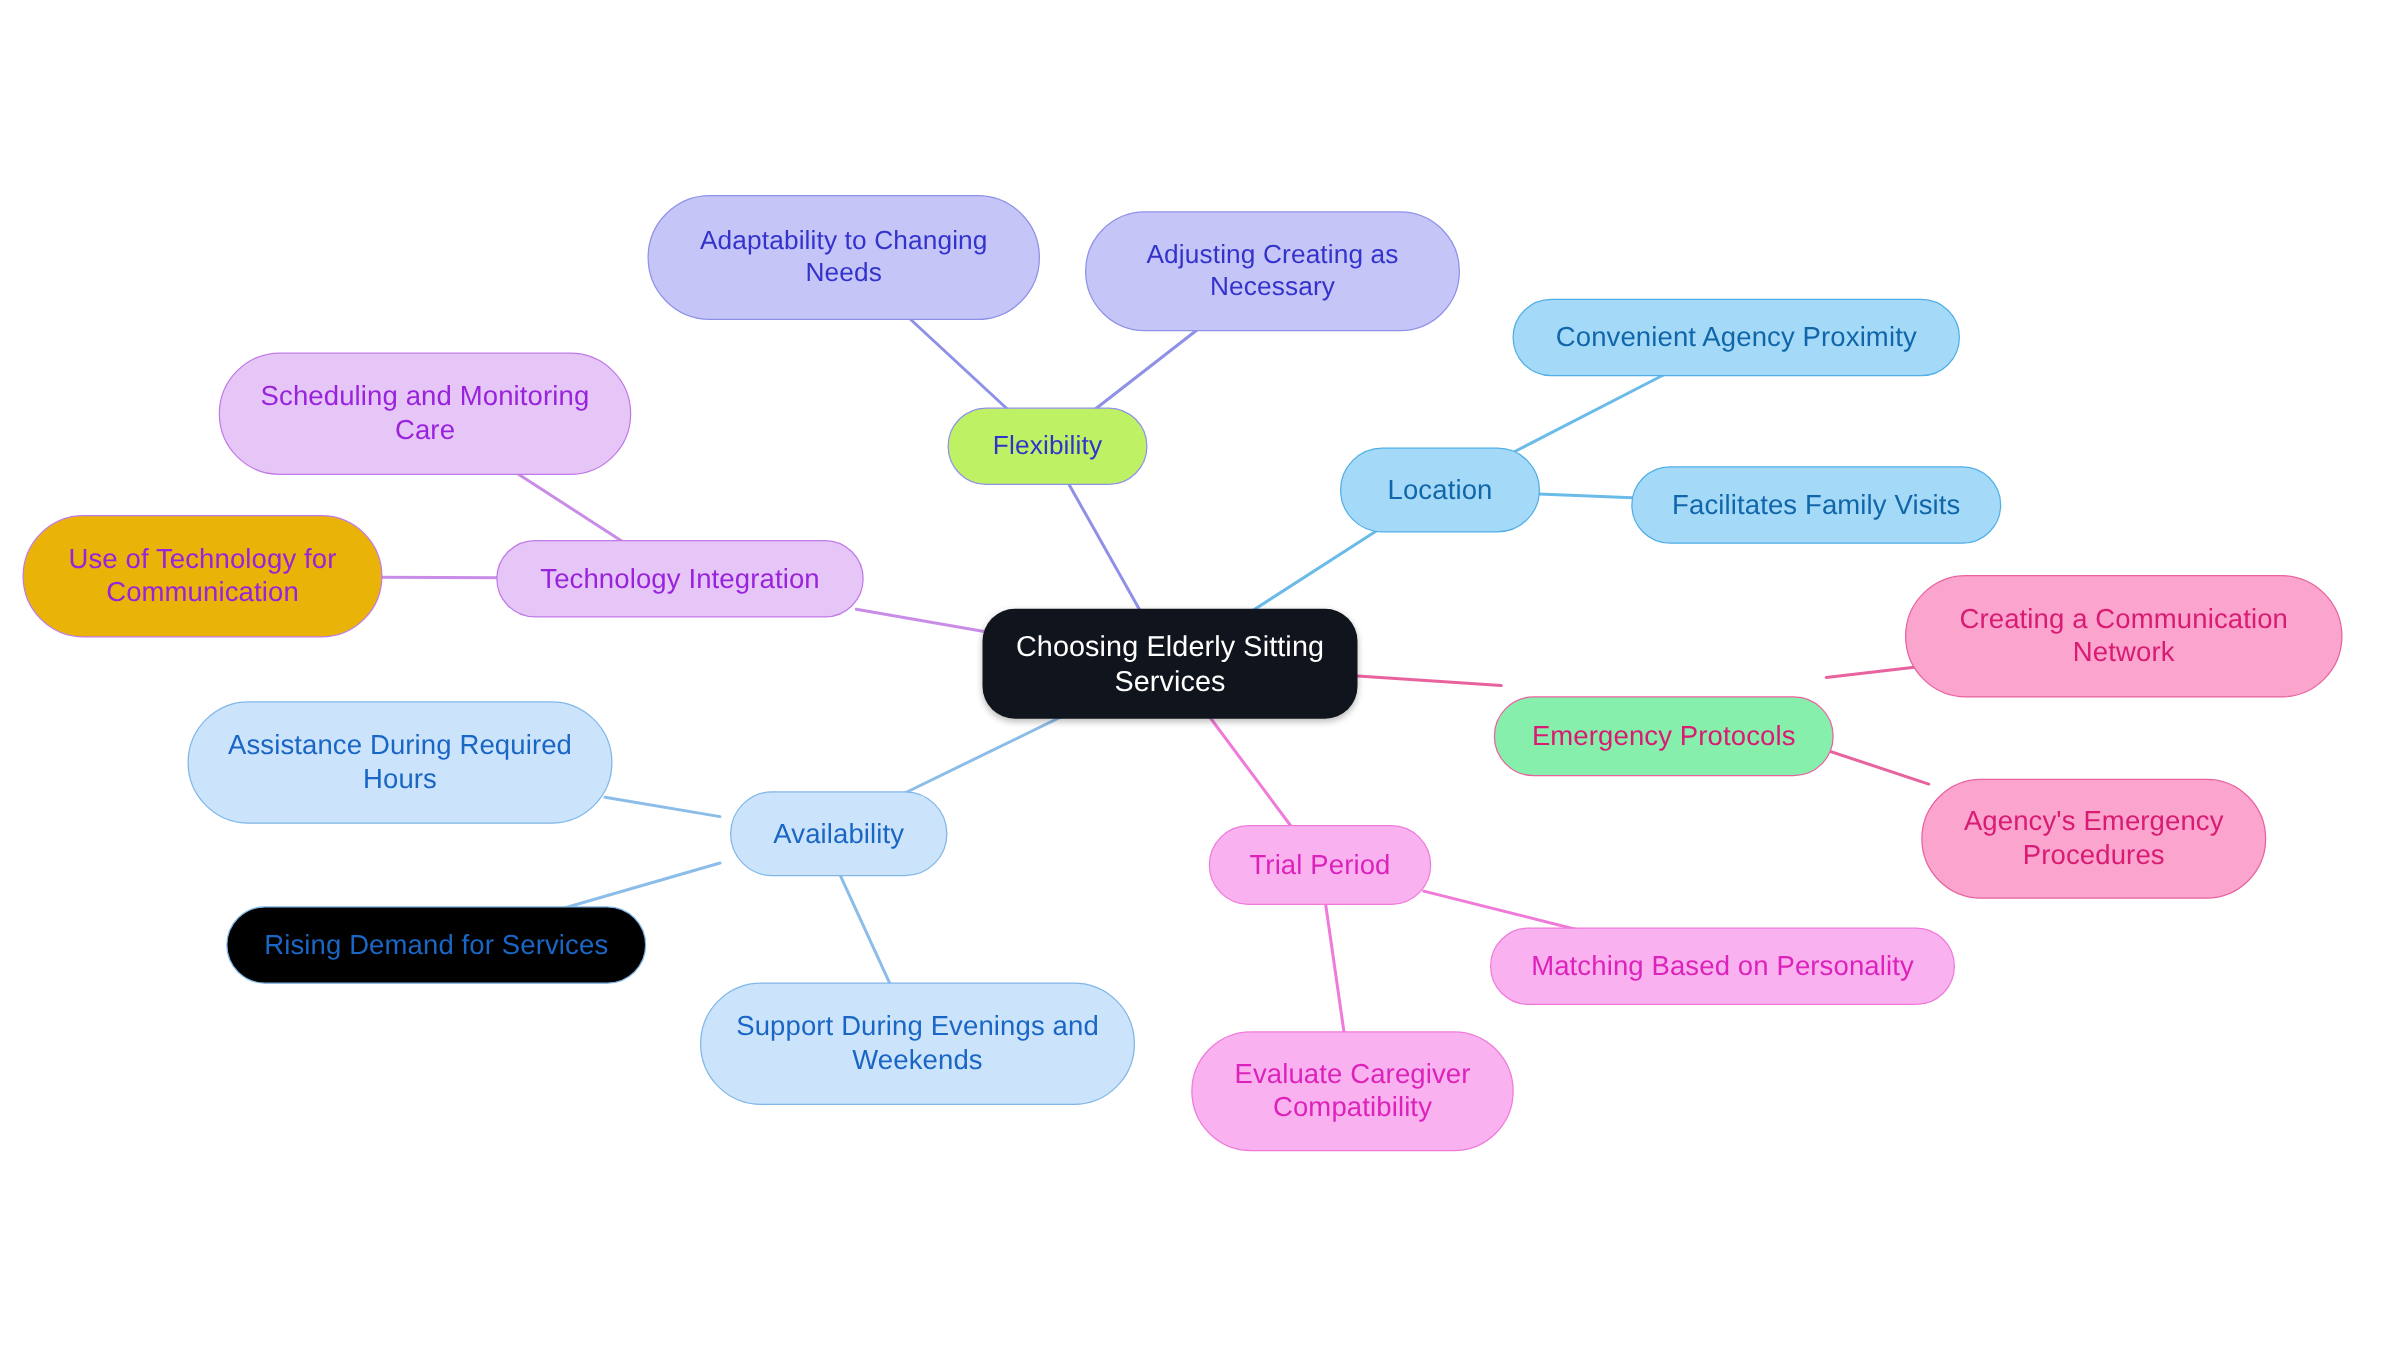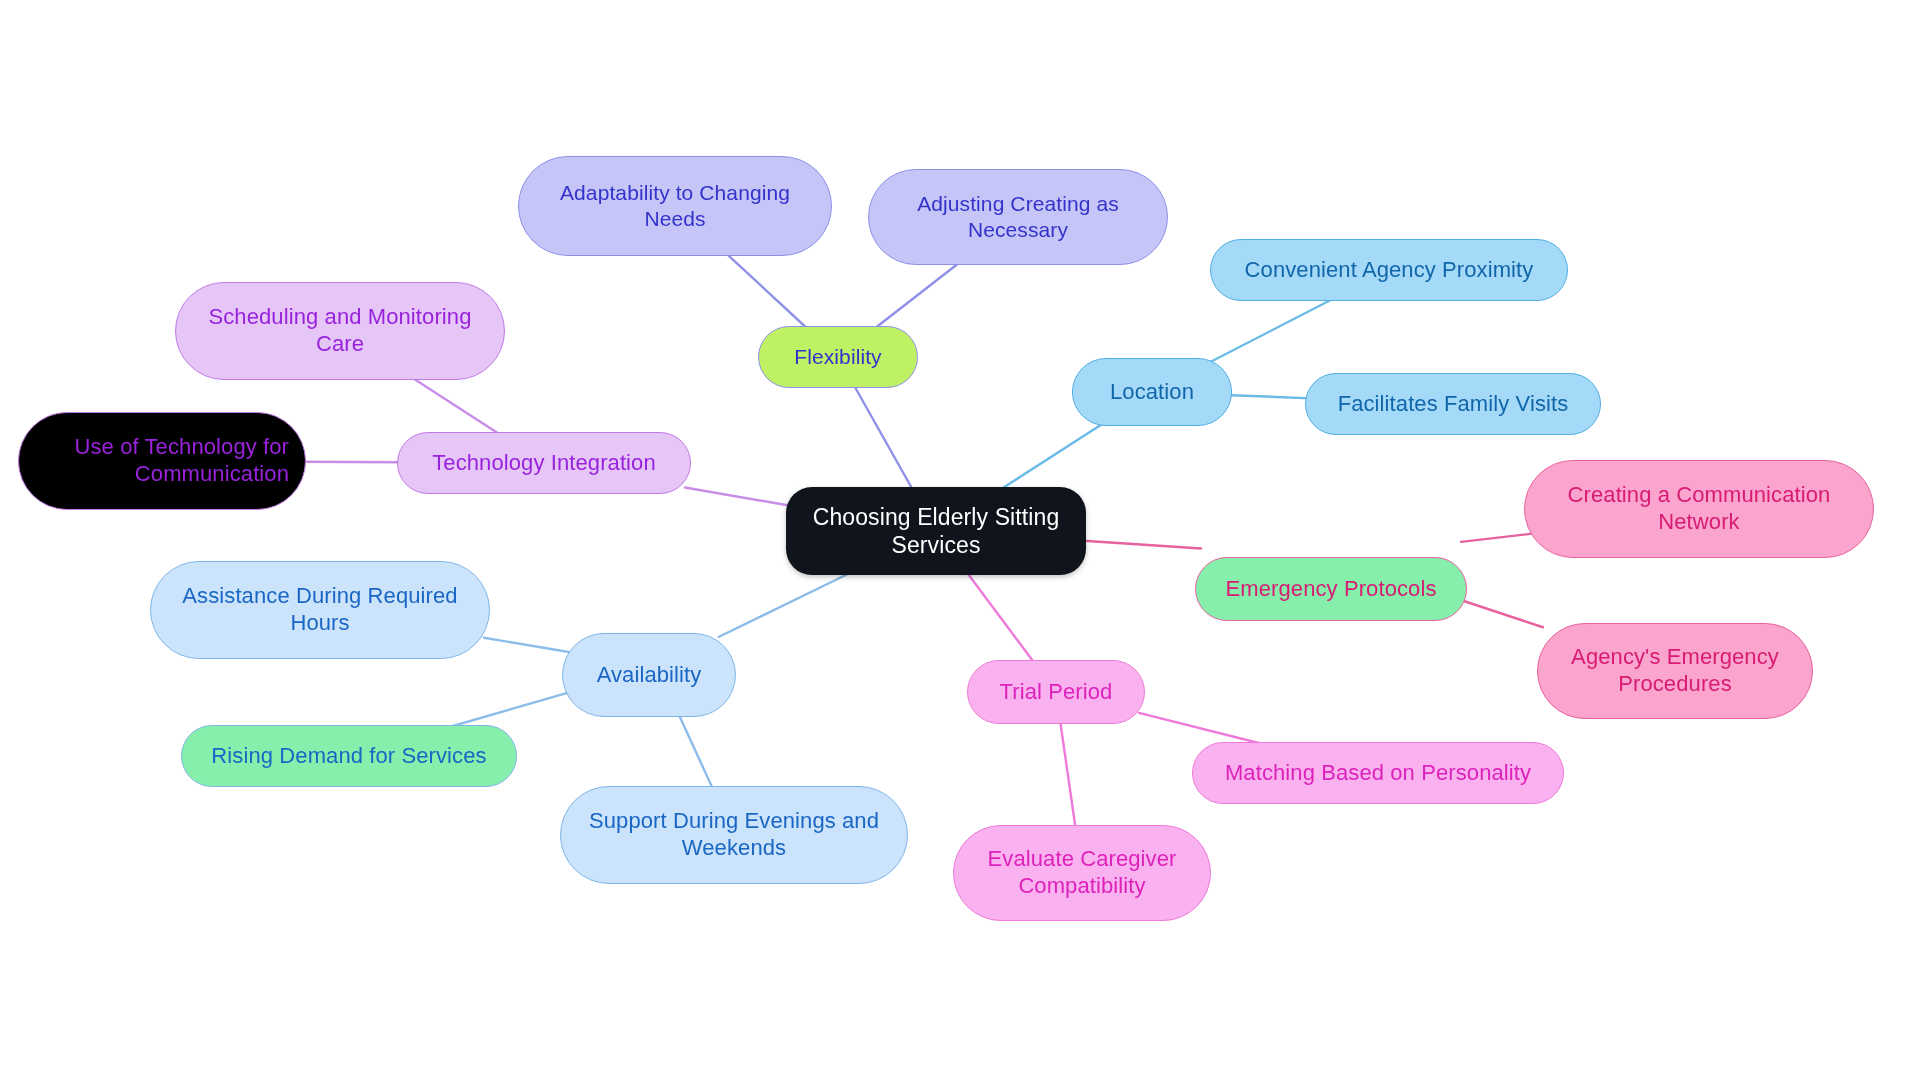--- a/index.html
+++ b/index.html
@@ -83,25 +83,25 @@
       <div class="node" style="left: 1305px; top: 373px; width: 296px; height: 62px; background: rgb(164, 218, 248); border-color: rgb(81, 174, 230); color: rgb(17, 102, 170); font-size: 22px;"><span class="node-label">Facilitates Family Visits</span></div>
       <div class="node" style="left: 1195px; top: 525px; width: 272px; height: 64px; background: #86efac; border-color: rgb(232, 98, 159); color: rgb(216, 27, 115); font-size: 22px; margin-top: 32px;"><span class="node-label">Emergency Protocols</span></div>
       <div class="node" style="left: 1524px; top: 460px; width: 350px; height: 98px; background: rgb(251, 164, 205); border-color: rgb(232, 98, 159); color: rgb(216, 27, 115); font-size: 22px;"><span class="node-label">Creating a Communication
 Network</span></div>
       <div class="node" style="left: 1537px; top: 623px; width: 276px; height: 96px; background: rgb(251, 164, 205); border-color: rgb(232, 98, 159); color: rgb(216, 27, 115); font-size: 22px;"><span class="node-label">Agency's Emergency
 Procedures</span></div>
       <div class="node" style="left: 967px; top: 660px; width: 178px; height: 64px; background: rgb(249, 178, 239); border-color: rgb(239, 122, 218); color: rgb(221, 34, 187); font-size: 22px;"><span class="node-label">Trial Period</span></div>
       <div class="node" style="left: 1192px; top: 742px; width: 372px; height: 62px; background: rgb(249, 178, 239); border-color: rgb(239, 122, 218); color: rgb(221, 34, 187); font-size: 22px;"><span class="node-label">Matching Based on Personality</span></div>
       <div class="node" style="left: 953px; top: 825px; width: 258px; height: 96px; background: rgb(249, 178, 239); border-color: rgb(239, 122, 218); color: rgb(221, 34, 187); font-size: 22px;"><span class="node-label">Evaluate Caregiver
 Compatibility</span></div>
-      <div class="node" style="left: 562px; top: 633px; width: 174px; height: 84px; background: rgb(203, 228, 251); border-color: rgb(127, 182, 232); color: rgb(26, 102, 196); font-size: 22px;"><span class="node-label">Availability</span></div>
+      <div class="node" style="left: 584px; top: 633px; width: 174px; height: 68px; background: rgb(203, 228, 251); border-color: rgb(127, 182, 232); color: rgb(26, 102, 196); font-size: 22px;"><span class="node-label">Availability</span></div>
       <div class="node" style="left: 150px; top: 561px; width: 340px; height: 98px; background: rgb(203, 228, 251); border-color: rgb(127, 182, 232); color: rgb(26, 102, 196); font-size: 22px;"><span class="node-label">Assistance During Required
 Hours</span></div>
-      <div class="node" style="left: 181px; top: 725px; width: 336px; height: 62px; background: #86efac; border-color: rgb(127, 182, 232); color: rgb(26, 102, 196); font-size: 22px;"><span class="node-label">Rising Demand for Services</span></div>
+      <div class="node" style="left: 181px; top: 725px; width: 336px; height: 62px; background: #000000; border-color: rgb(127, 182, 232); color: rgb(26, 102, 196); font-size: 22px;"><span class="node-label">Rising Demand for Services</span></div>
       <div class="node" style="left: 560px; top: 786px; width: 348px; height: 98px; background: rgb(203, 228, 251); border-color: rgb(127, 182, 232); color: rgb(26, 102, 196); font-size: 22px;"><span class="node-label">Support During Evenings and
 Weekends</span></div>
       <div class="node" style="left: 397px; top: 432px; width: 294px; height: 62px; background: rgb(230, 198, 247); border-color: rgb(192, 122, 232); color: rgb(153, 34, 221); font-size: 22px; align-items: center;"><span class="node-label">Technology Integration</span></div>
       <div class="node" style="left: 175px; top: 282px; width: 330px; height: 98px; background: rgb(230, 198, 247); border-color: rgb(192, 122, 232); color: rgb(153, 34, 221); font-size: 22px;"><span class="node-label">Scheduling and Monitoring
 Care</span></div>
-      <div class="node" style="left: 18px; top: 412px; width: 288px; height: 98px; background: #000000; border-color: rgb(192, 122, 232); color: rgb(153, 34, 221); font-size: 22px; text-align: right;"><span class="node-label">Use of Technology for
+      <div class="node" style="left: 18px; top: 412px; width: 288px; height: 98px; background: #eab308; border-color: rgb(192, 122, 232); color: rgb(153, 34, 221); font-size: 22px;"><span class="node-label">Use of Technology for
 Communication</span></div>
     </div>
 </div>
 
 </body></html>

